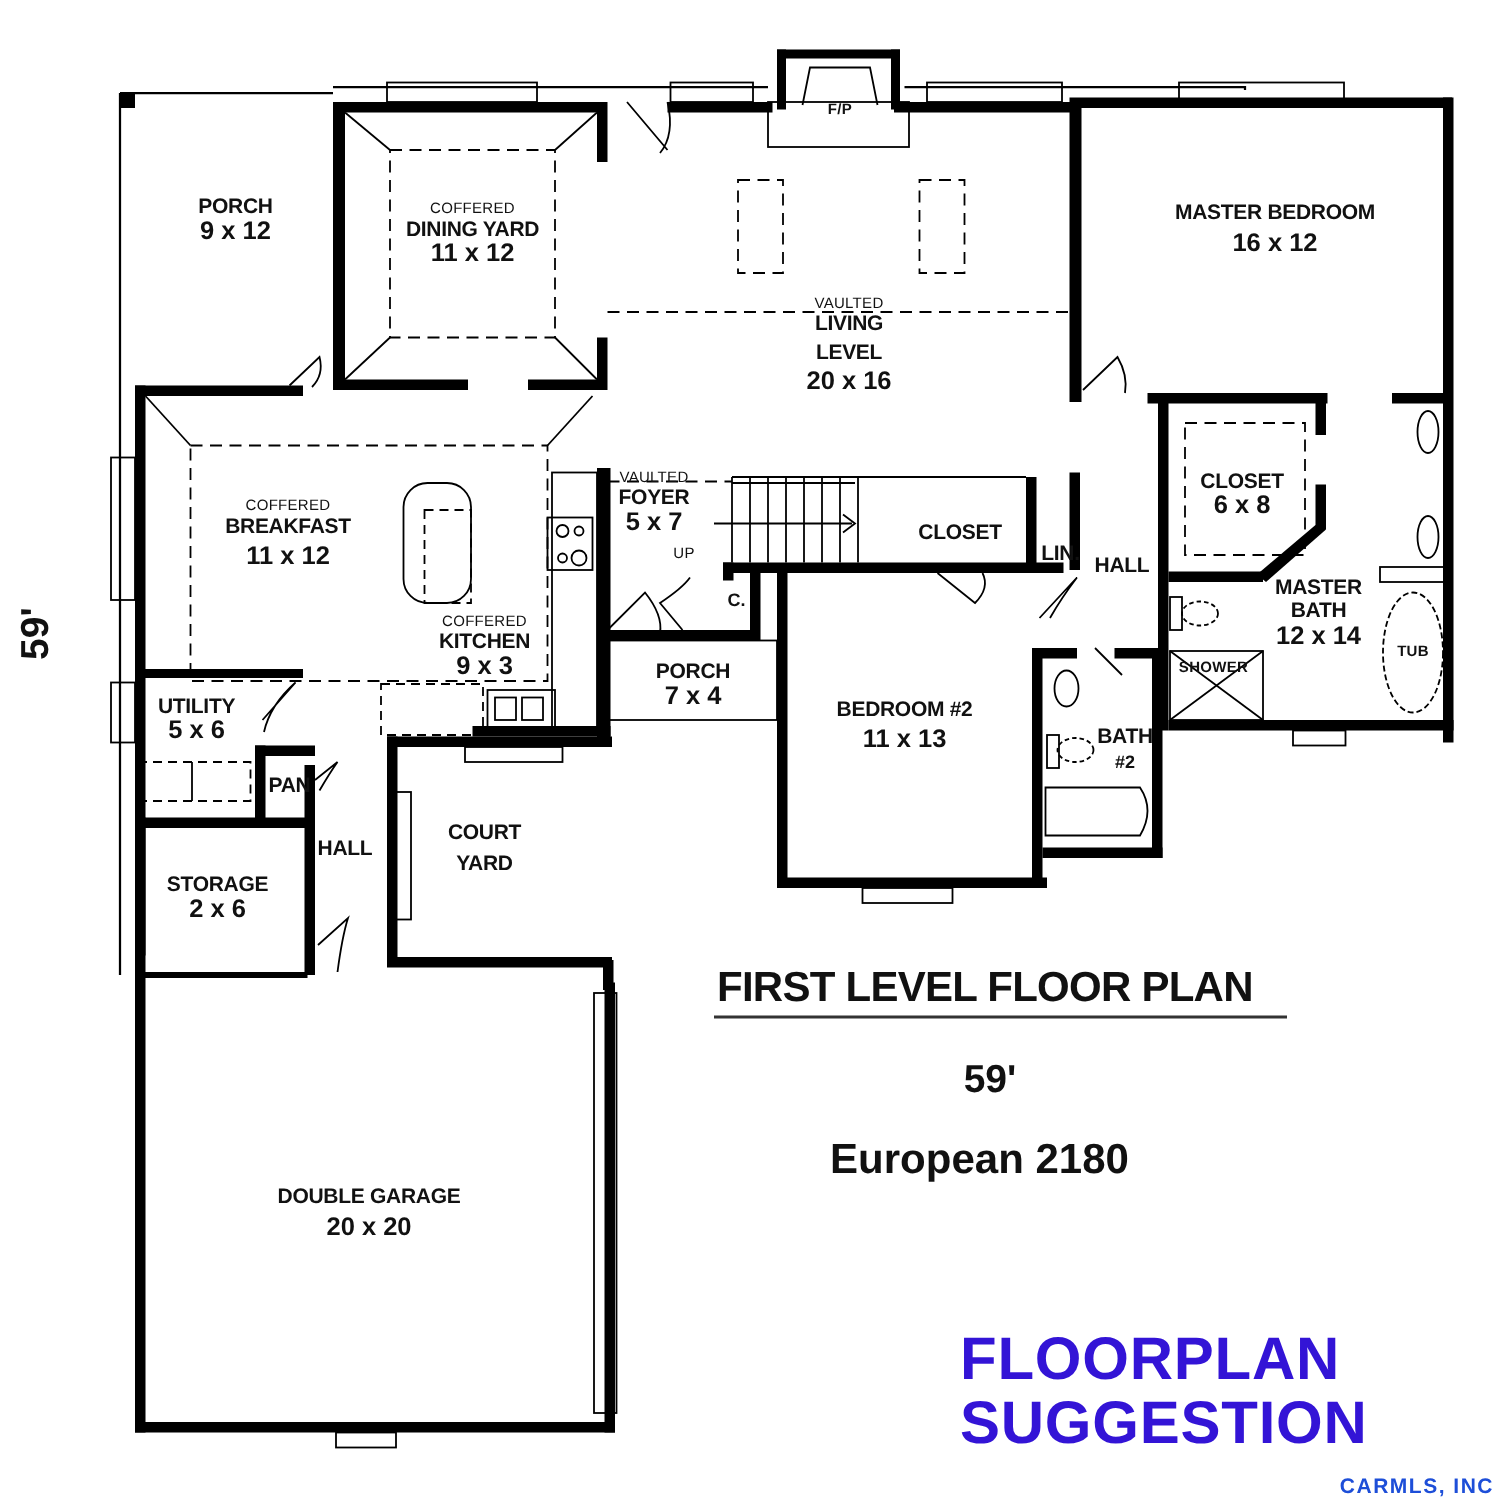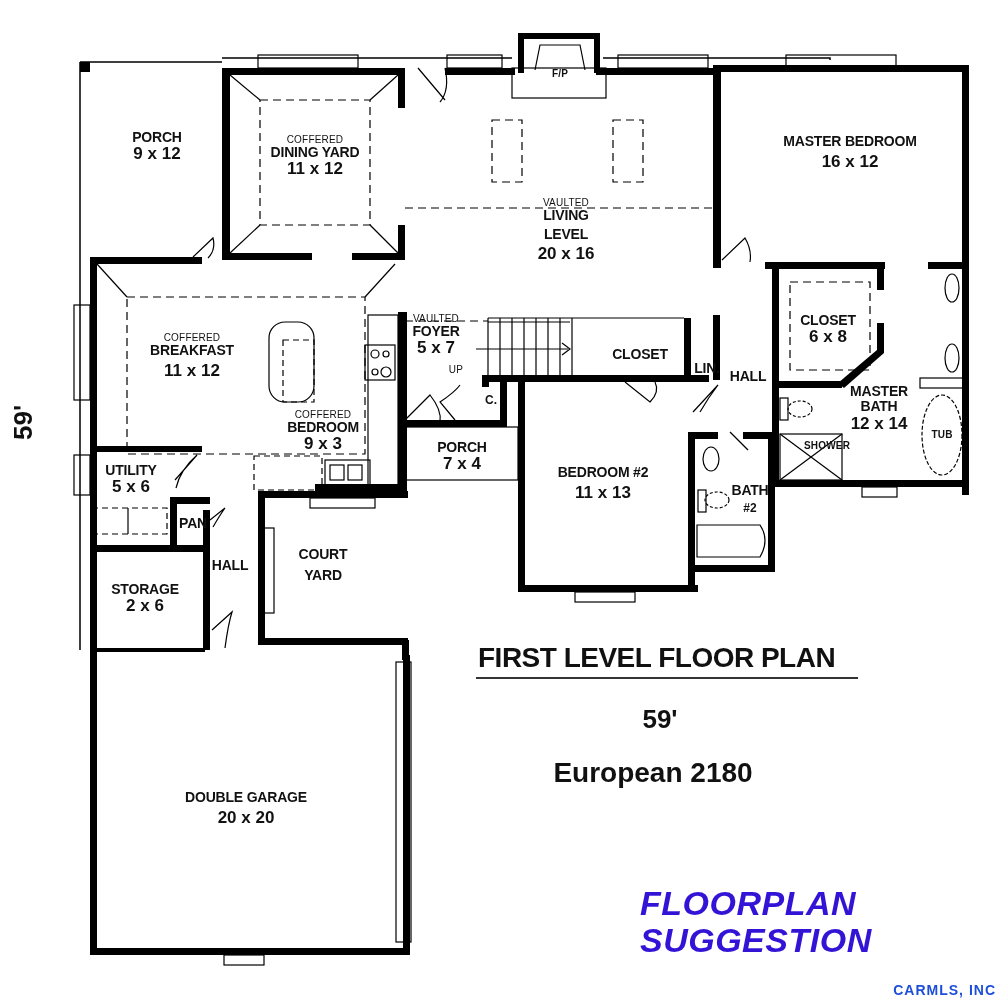--- a/index.html
+++ b/index.html
@@ -7,21 +7,21 @@
   svg#plan { position: absolute; left: 0; top: 0; }
   .lbl { position: absolute; text-align: center; white-space: nowrap; transform: translateX(-50%); line-height: 1.1; }
   .name { font-size: 14px; font-weight: bold; letter-spacing: -0.2px; }
   .dim { font-size: 17px; font-weight: bold; }
   .tiny { font-size: 10px; letter-spacing: 0.2px; }
   .small { font-size: 12px; font-weight: bold; }
   .title { font-size: 28px; font-weight: bold; letter-spacing: -0.5px; transform: none; }
   .title-rule { position: absolute; left: 476px; top: 677px; width: 382px; height: 2px; background: #333; }
   .sub59 { font-size: 26px; font-weight: bold; }
   .model { font-size: 28px; font-weight: bold; }
-  .suggest { position: absolute; color: #3314d6; font-size: 34px; font-weight: bold; font-style: italic; line-height: 1.08; letter-spacing: 0.5px; }
+  .suggest { position: absolute; color: #3314d6; font-size: 40px; font-weight: bold; line-height: 1.08; letter-spacing: 0.5px; }
   .side59 { position: absolute; left: 8px; top: 440px; font-size: 26px; font-weight: bold; transform: rotate(-90deg); transform-origin: left top; }
   .wm { position: absolute; right: 4px; bottom: 2px; font-size: 14px; color: #1d4ed8; font-weight: bold; letter-spacing: 1px; }
 </style>
 </head>
 <body>
 
 <div id="canvas">
 
   <svg id="plan" width="1000" height="1000" viewBox="0 0 1000 1000">
     <g fill="none" stroke="#000">
@@ -232,33 +232,33 @@
   <div class="lbl" style="left:879px;top:384px;">
     <div class="name">MASTER</div>
     <div class="name">BATH</div>
     <div class="dim">12 x 14</div>
   </div>
 
   <div class="lbl" style="left:942px;top:429px;">
     <div class="tiny" style="font-weight:bold;">TUB</div>
   </div>
 
-  <div class="lbl" style="left:827px;top:440px;">
+  <div class="lbl" style="left:809px;top:440px;">
     <div class="tiny" style="font-weight:bold;">SHOWER</div>
   </div>
 
   <div class="lbl" style="left:192px;top:332px;">
     <div class="tiny">COFFERED</div>
     <div class="name">BREAKFAST</div>
     <div class="dim" style="margin-top:4px;">11 x 12</div>
   </div>
 
   <div class="lbl" style="left:323px;top:409px;">
     <div class="tiny">COFFERED</div>
-    <div class="name">BEDROOM</div>
+    <div class="name">KITCHEN</div>
     <div class="dim">9 x 3</div>
   </div>
 
   <div class="lbl" style="left:436px;top:313px;">
     <div class="tiny">VAULTED</div>
     <div class="name">FOYER</div>
     <div class="dim">5 x 7</div>
   </div>
 
   <div class="lbl" style="left:456px;top:344px;margin-top:20px;">

